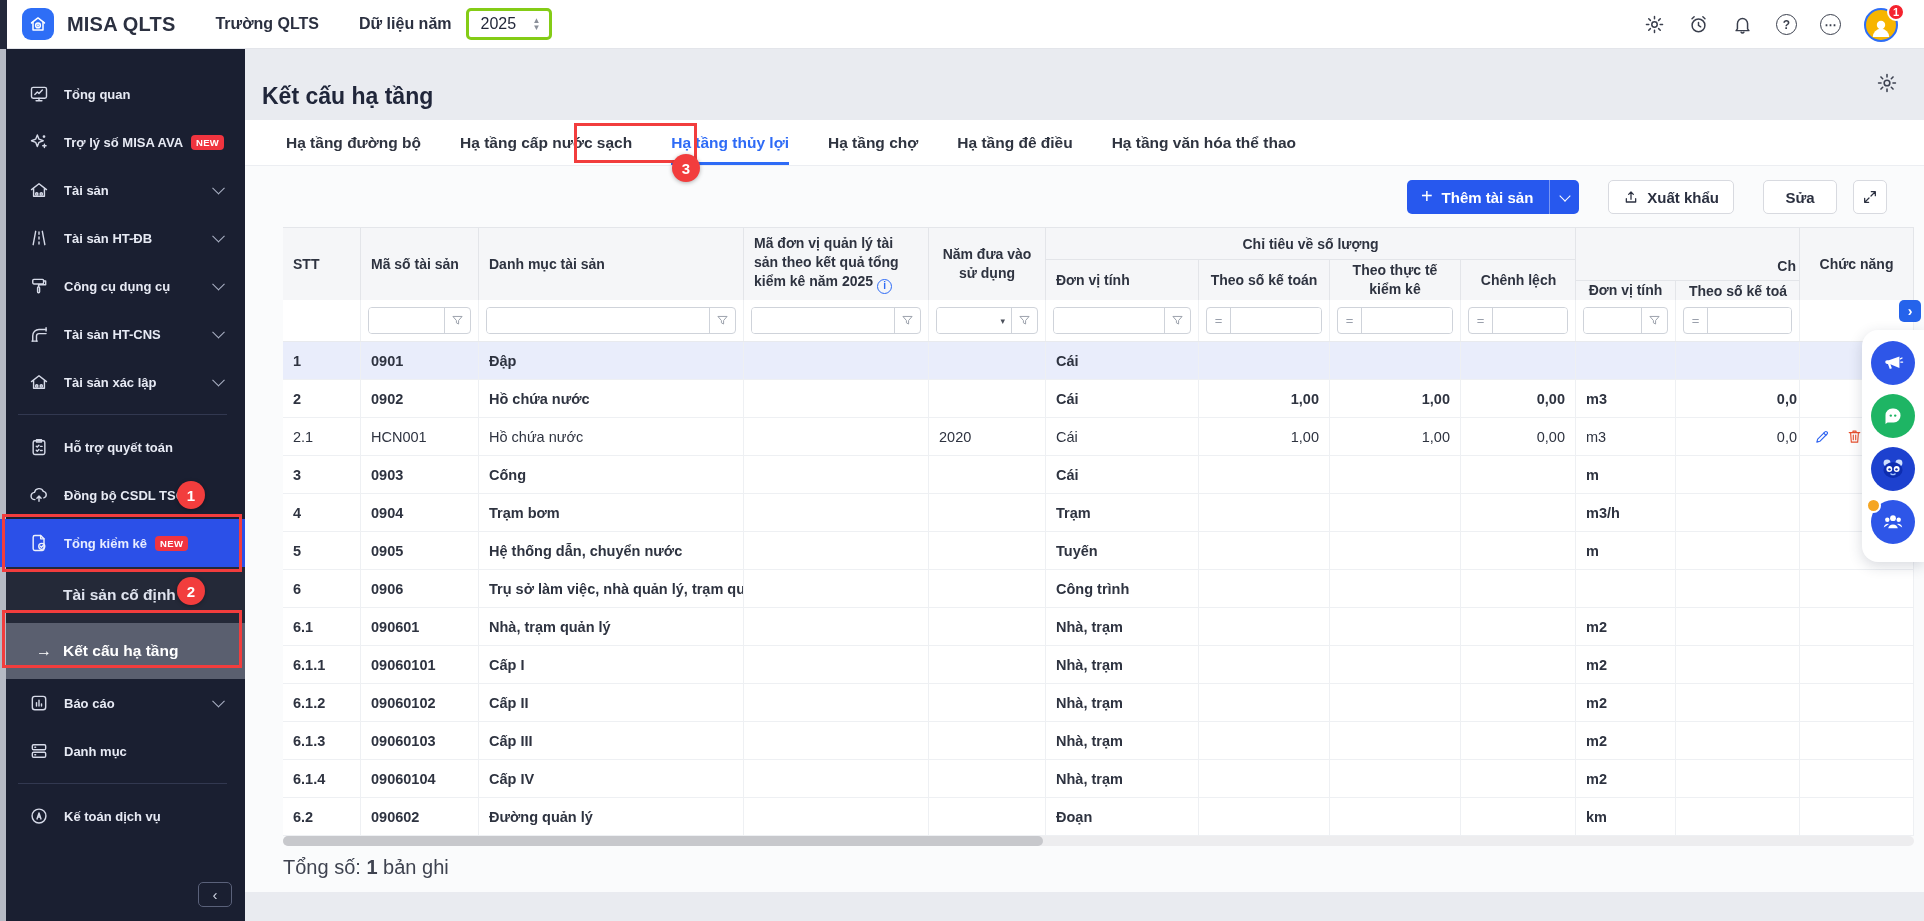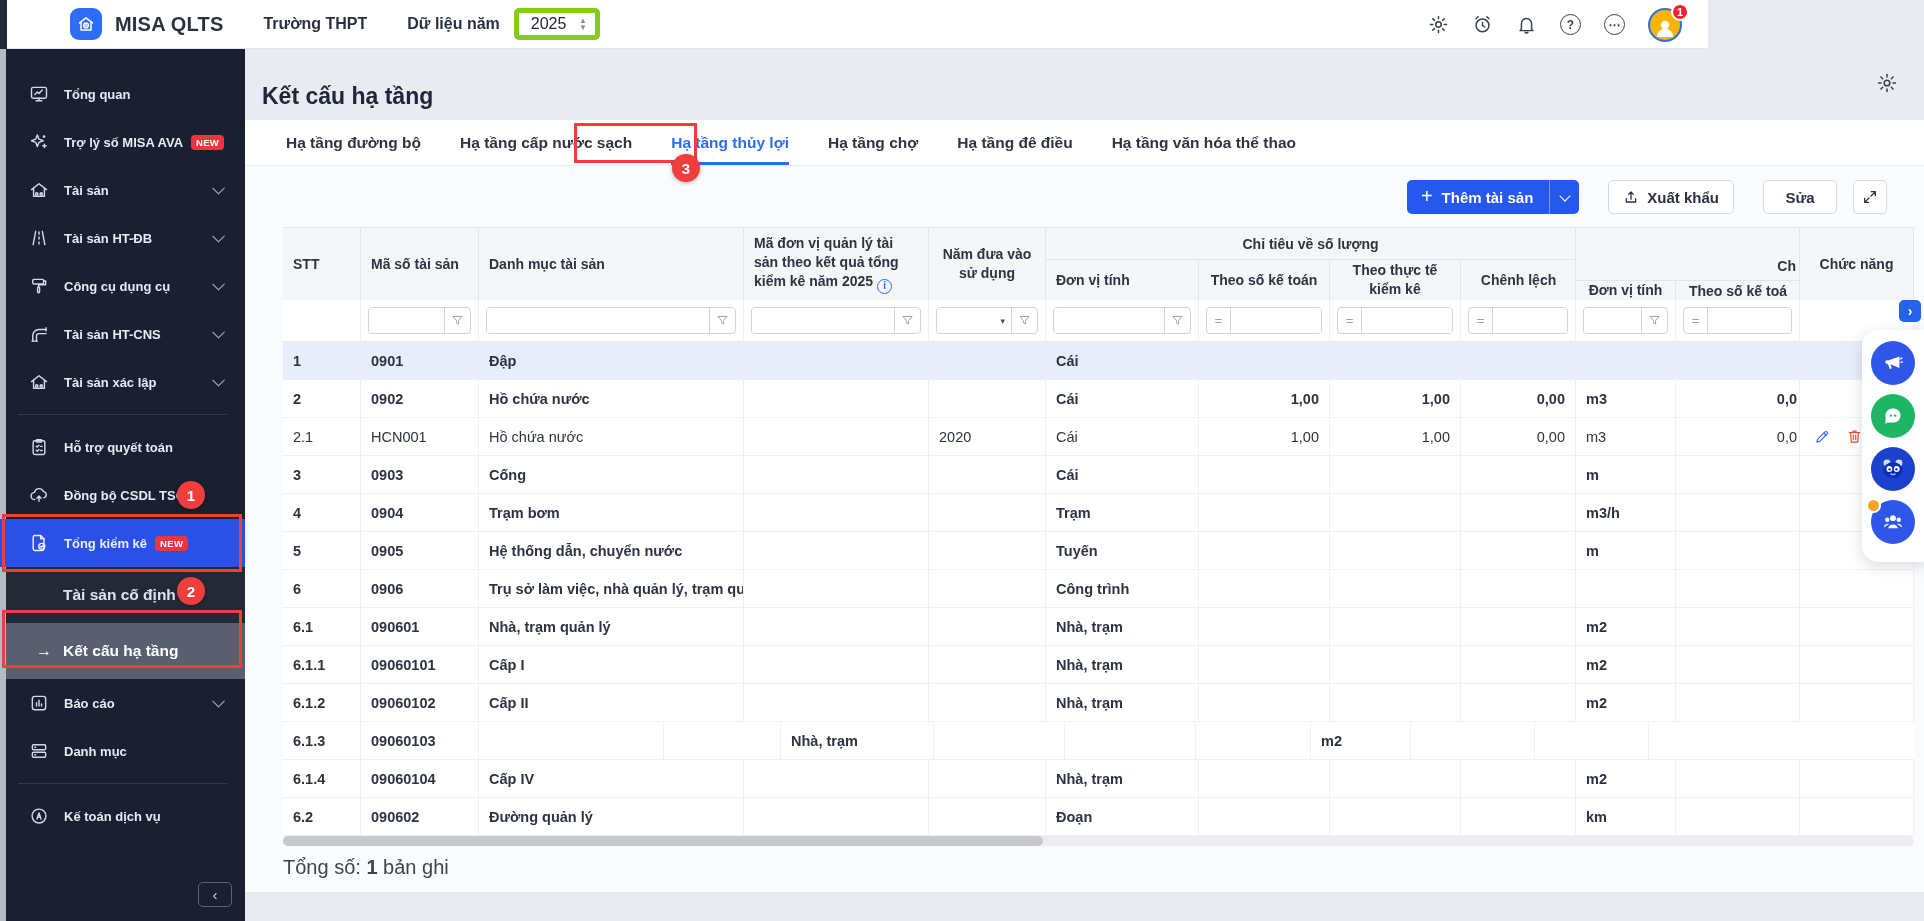--- a/index.html
+++ b/index.html
@@ -1,26 +1,26 @@
 <!DOCTYPE html>
 <html><head>
 <meta charset="utf-8">
 <style>
   html,body{margin:0;padding:0;background:#e9ebf0;font-family:"Liberation Sans",sans-serif;}
   *{box-sizing:border-box;}
   #page{position:relative;width:1924px;height:921px;overflow:hidden;background:#e9ebf0;}
 
   
-  .topbar{position:absolute;left:0;top:0;width:1708px;height:49px;background:#fff;border-bottom:1px solid #e3e5ea;display:flex;align-items:center;z-index:5;padding-left:48px;}
+  .topbar{position:absolute;left:0;top:0;width:1924px;height:49px;background:#fff;border-bottom:1px solid #e3e5ea;display:flex;align-items:center;z-index:5;}
   .tb-darkedge{position:absolute;left:0;top:0;width:7px;height:49px;background:#23283a;}
   .logo{width:32px;height:32px;margin-left:22px;border-radius:9px;background:#2e6ef6;display:flex;align-items:center;justify-content:center;}
   .brand{margin-left:13px;font-size:20px;font-weight:800;color:#2b3040;letter-spacing:.2px;}
   .org{margin-left:40px;font-size:16px;font-weight:700;color:#2b3040;}
   .ylabel{margin-left:40px;font-size:16px;font-weight:600;color:#2b3040;}
-  .ybox{margin-left:14px;width:86px;height:32px;border:5px solid #84cc16;border-radius:5px;display:flex;align-items:center;justify-content:space-between;padding:0 8px 0 12px;font-size:16px;color:#23283a;background:#fff;cursor:pointer;}
+  .ybox{margin-left:14px;width:86px;height:32px;border:3px solid #84cc16;border-radius:5px;display:flex;align-items:center;justify-content:space-between;padding:0 8px 0 12px;font-size:16px;color:#23283a;background:#fff;cursor:pointer;}
   .spin{display:flex;flex-direction:column;color:#8a8f99;font-size:8px;line-height:7px;}
   .top-icons{position:absolute;right:26px;top:0;height:49px;display:flex;align-items:center;gap:23px;}
   .tico{display:flex;align-items:center;justify-content:center;cursor:pointer;}
   .circ-ico{width:21px;height:21px;border:1.7px solid #3a3f4d;border-radius:50%;display:flex;align-items:center;justify-content:center;font-size:12px;font-weight:700;color:#3a3f4d;}
   .avatar{position:relative;width:34px;height:34px;border-radius:50%;background:#f7b500;border:2.5px solid #2e6ef6;display:flex;align-items:flex-end;justify-content:center;overflow:visible;cursor:pointer;}
   .av-badge{position:absolute;top:-7px;right:-9px;min-width:18px;height:18px;border-radius:9px;background:#f5222d;color:#fff;font-size:11px;font-weight:700;display:flex;align-items:center;justify-content:center;border:2px solid #fff;padding:0 3px;}
 
   
   .sidebar{position:absolute;left:0;top:49px;width:245px;height:872px;background:#1a1f31;z-index:4;padding-top:21px;}
   .sb-edge{position:absolute;left:0;top:0;width:6px;height:100%;background:#b6bac4;}
@@ -121,21 +121,21 @@
     <span class="tb-darkedge"></span>
     <div class="logo">
       <svg width="20" height="20" viewBox="0 0 28 28" fill="none" stroke="#fff" stroke-width="2.1" stroke-linecap="round" stroke-linejoin="round">
         <path d="M5 12.5 14 5.5l9 7"></path>
           <path d="M7 11.5V22.5h14V11.5"></path>
           <circle cx="14" cy="16" r="3.3"></circle>
           <circle cx="14" cy="16" r="0.6" fill="#fff"></circle>
       </svg>
     </div>
     <span class="brand">MISA QLTS</span>
-    <span class="org">Trường THPT</span>
+    <span class="org">Trường QLTS</span>
     <span class="ylabel">Dữ liệu năm</span>
     <div class="ybox">
       <span>2025</span>
       <span class="spin">
           <span>▲</span>
           <span>▼</span>
         </span>
     </div>
     <div class="top-icons">
       <span class="tico">
@@ -670,20 +670,21 @@
           <div class="cell c6 ar"></div>
           <div class="cell c7 ar"></div>
           <div class="cell c8 ar"></div>
           <div class="cell c9 al">m2</div>
           <div class="cell c10 ar"></div>
           <div class="cell c11 ac"></div>
         </div>
         <div class="trow bold">
           <div class="cell c0 al">6.1.3</div>
           <div class="cell c1 al">09060103</div>
+          <div class="cell c2 al">Cấp III</div>
           <div class="cell c3 al"></div>
           <div class="cell c4 al"></div>
           <div class="cell c5 al">Nhà, trạm</div>
           <div class="cell c6 ar"></div>
           <div class="cell c7 ar"></div>
           <div class="cell c8 ar"></div>
           <div class="cell c9 al">m2</div>
           <div class="cell c10 ar"></div>
           <div class="cell c11 ac"></div>
         </div>

